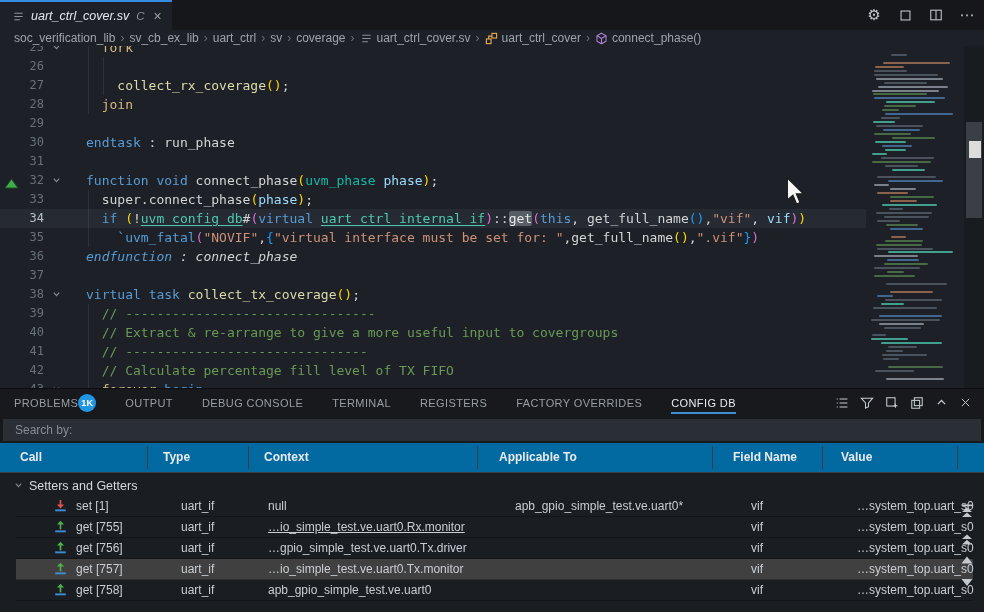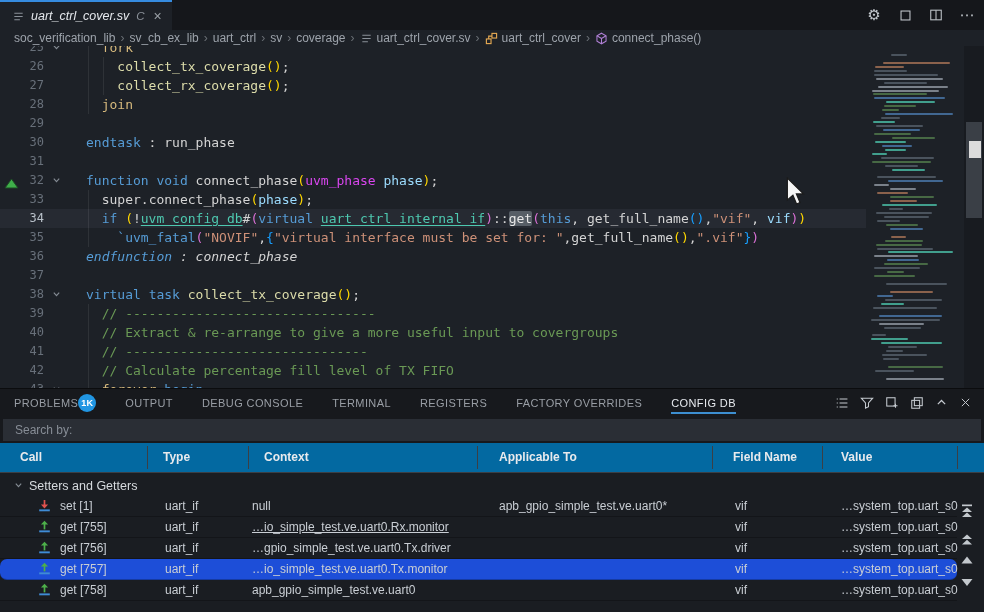--- a/index.html
+++ b/index.html
@@ -26,21 +26,21 @@
 
   
   .editor{position:absolute;left:0;top:46px;width:984px;height:342px;overflow:hidden;}
   .linehl{position:absolute;left:0;width:866px;height:19px;background:rgba(120,132,150,.10);}
   .ln{position:absolute;left:0;width:44px;text-align:right;font:12px/19px "DejaVu Sans Mono",monospace;color:#68707a;}
   .ln.cur{color:#b8c0c9;}
   .fold{position:absolute;left:52px;width:12px;height:19px;display:flex;align-items:center;cursor:pointer;}
   .cl{position:absolute;left:86px;height:19px;font:13px/19px "DejaVu Sans Mono",monospace;white-space:pre;}
   .guide{position:absolute;width:1px;background:rgba(255,255,255,.08);}
   .tk-p{color:#d4d4d4}.tk-k{color:#569cd6}.tk-y{color:#d7ba7d}.tk-f{color:#dcdcaa}
-  .tk-t{color:#d946ef}.tk-u{color:#4ec9b0;text-decoration:underline;text-underline-offset:2px;}
+  .tk-t{color:#14b8a6}.tk-u{color:#4ec9b0;text-decoration:underline;text-underline-offset:2px;}
   .tk-s{color:#ce9178}.tk-c{color:#6a9955}.tk-v{color:#9cdcfe}
   .tk-b1{color:#ffd700}.tk-b2{color:#da70d6}.tk-b3{color:#179fff}
   .tk-h{color:#e8e8e8;background:#575e66;border-radius:2px;}
   .marker{position:absolute;left:4px;}
 
   
   .minimap{position:absolute;left:868px;top:0;width:94px;height:342px;background:#1d2127;}
   .mbar{position:absolute;height:2px;border-radius:1px;}
   .sbar{position:absolute;left:964px;top:0;width:20px;height:342px;background:#181b20;}
   .sthumb{position:absolute;left:2px;top:76px;width:16px;height:96px;background:#3a3f46;}
@@ -60,22 +60,22 @@
   .searchbar{position:absolute;left:3px;top:30px;width:978px;height:22px;box-sizing:border-box;background:#2a2e35;
              border:none;outline:none;color:#cfd3d8;font-size:12px;padding:0 12px;font-family:"Liberation Sans",sans-serif;}
   .searchbar::placeholder{color:#878d96;}
 
   .tbl{position:absolute;left:0;top:54px;width:984px;height:170px;background:#1a1d22;}
   .thead{position:absolute;left:0;top:0;width:984px;height:29px;background:#0369a1;border-bottom:1px solid #3b3f45;}
   .hcell{position:absolute;top:7px;font-size:12px;font-weight:bold;color:#e8eaed;white-space:nowrap;cursor:pointer;}
   .hsep{position:absolute;top:3px;height:23px;width:1px;background:#3b3f45;}
   .grow{position:absolute;left:0;width:957px;height:21px;display:flex;align-items:center;font-size:12.5px;color:#d6dade;cursor:pointer;}
   .grow .gchev{margin:0 6px 0 14px;display:flex;}
-  .trow{position:absolute;left:0;width:957px;height:21px;border-bottom:1px solid rgba(0,0,0,.25);box-sizing:border-box;cursor:pointer;padding-left:20px;}
-  .trow.sel{background:#1d4ed8;border-radius:7px;}
+  .trow{position:absolute;left:16px;width:957px;height:21px;border-bottom:1px solid rgba(0,0,0,.25);box-sizing:border-box;cursor:pointer;padding-left:20px;}
+  .trow.sel{background:#404040;}
   .tcell{position:absolute;top:3px;font-size:12px;color:#c9ced4;white-space:nowrap;}
   .rowicon{position:absolute;left:38px;top:3px;display:flex;}
   .navico{position:absolute;left:961px;cursor:pointer;display:flex;}
 </style>
 </head>
 <body>
 
 <div id="app">
 
   <div class="tabbar">
@@ -253,21 +253,20 @@
           <polygon points="7.5,1 14,10 1,10" fill="#3fae4a" stroke="#1d4a24" stroke-width="1"></polygon>
         </svg></div>
       <div class="ln" style="top: -8px;">25</div>
       <div class="fold" style="top: -8px;">
         <svg width="9" height="9" viewBox="0 0 10 10">
           <path d="M2 3l3 3.2L8 3" stroke="#848b93" stroke-width="1.3" fill="none"></path>
         </svg>
       </div>
       <div class="cl" style="top: -8px;"><span class="tk-p">  </span><span class="tk-y">fork</span></div>
       <div class="ln" style="top: 11px;">26</div>
-      <div class="cl" style="top: 11px;"><span class="tk-p">    </span><span class="tk-f">collect_tx_coverage</span><span class="tk-b1">(</span><span class="tk-b1">)</span><span class="tk-p">;</span></div>
       <div class="ln" style="top: 30px;">27</div>
       <div class="cl" style="top: 30px;"><span class="tk-p">    </span><span class="tk-f">collect_rx_coverage</span><span class="tk-b1">(</span><span class="tk-b1">)</span><span class="tk-p">;</span></div>
       <div class="ln" style="top: 49px;">28</div>
       <div class="cl" style="top: 49px;"><span class="tk-p">  </span><span class="tk-y">join</span></div>
       <div class="ln" style="top: 68px;">29</div>
       <div class="cl" style="top: 68px;"></div>
       <div class="ln" style="top: 87px;">30</div>
       <div class="cl" style="top: 87px;"><span class="tk-k">endtask</span><span class="tk-p"> : </span><span class="tk-p">run_phase</span></div>
       <div class="ln" style="top: 106px;">31</div>
       <div class="cl" style="top: 106px;"></div>

